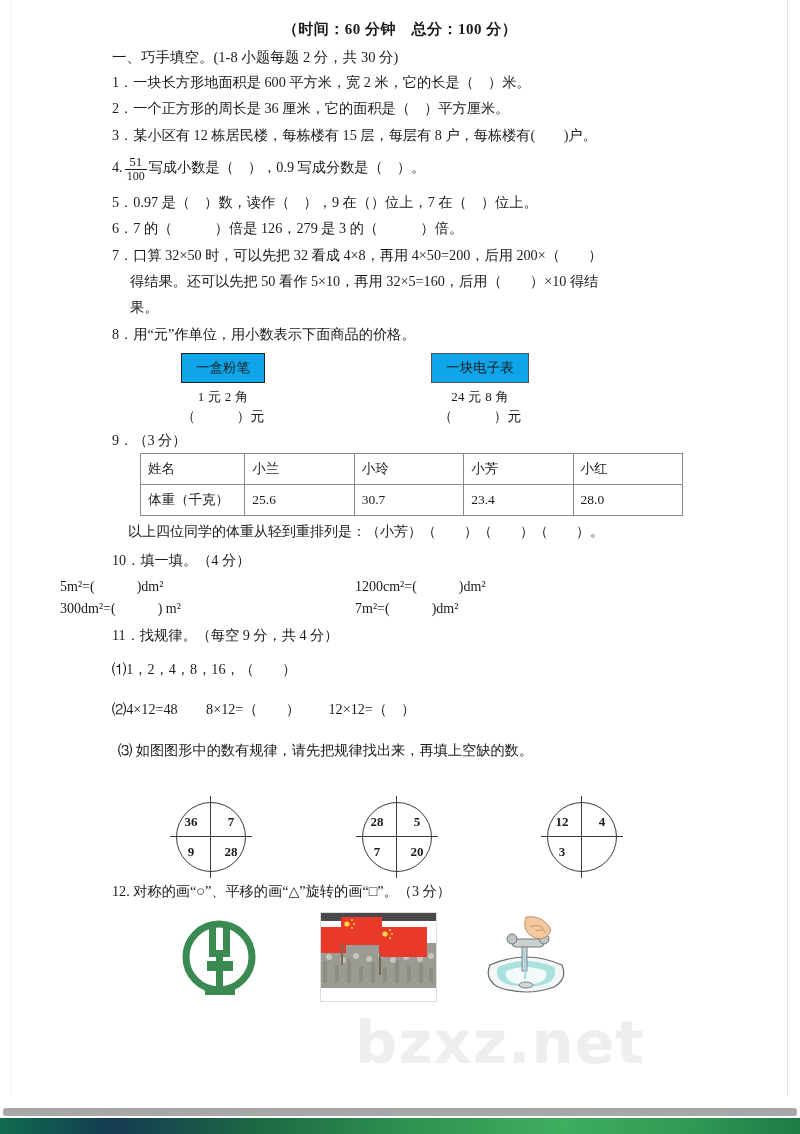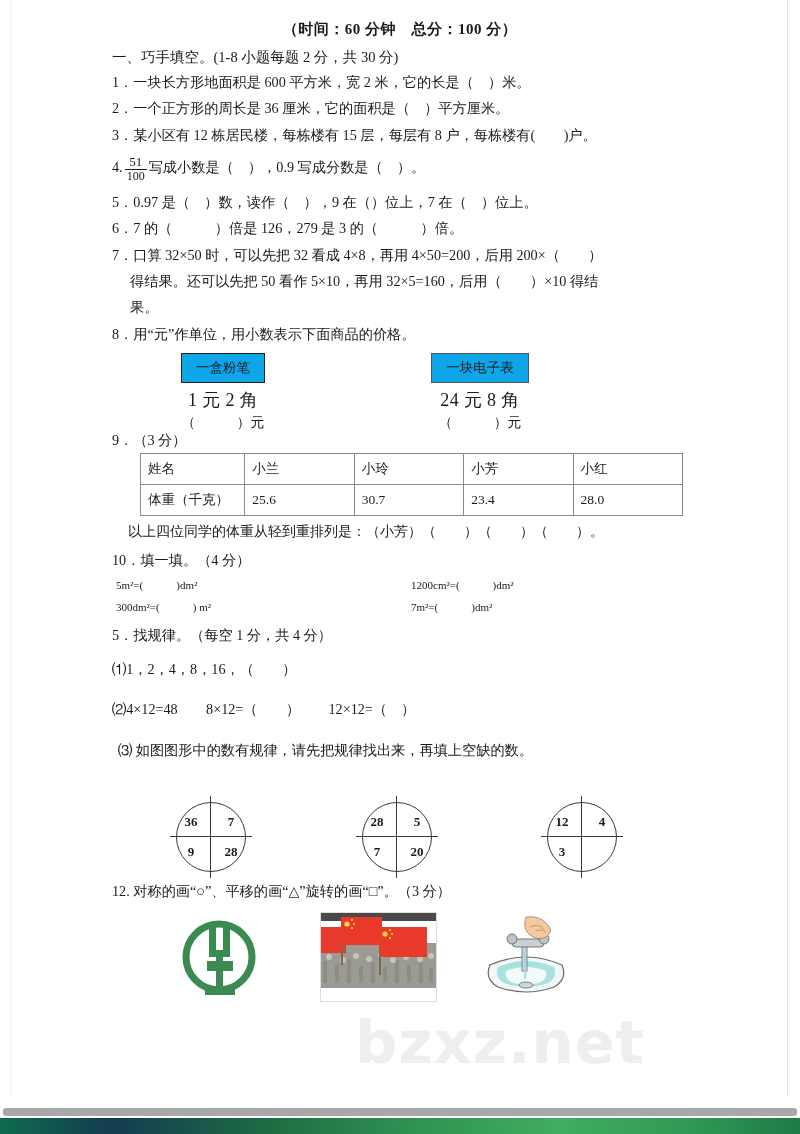--- a/index.html
+++ b/index.html
@@ -111,21 +111,21 @@
   .price-col.right { left: 380px; width: 200px; }
   .prod-box {
     display: inline-block;
     border: 1px solid #555;
     padding: 5px 14px;
     font-size: 13.5px;
     background: #0ea5e9;
   }
   .price-col.left .prod-box { border: 1.6px solid #222; }
   .price-line {
-    font-size: 18px;
+    font-size: 13px;
     margin-top: 5px;
     letter-spacing: 0.02em;
   }
   .price-blank {
     font-size: 13.8px;
     margin-top: 2px;
   }
   
   .tbl-wrap { margin: 2px 0 0 140px; }
   table.weights {
@@ -142,22 +142,22 @@
   table.weights td.c0 { width: 103px; }
   table.weights td.c { width: 110px; }
   .after-table {
     font-size: 14px;
     margin: 7px 0 0 128px;
   }
   
   .conv-row {
     position: relative;
     height: 22px;
-    margin-left: 116px;
-    font-size: 11px;
+    margin-left: 60px;
+    font-size: 14px;
   }
   .conv-row .c-left { position: absolute; left: 0; }
   .conv-row .c-right { position: absolute; left: 295px; }
   
   .circles {
     position: relative;
     height: 100px;
     margin-top: 14px;
   }
   .circ {
@@ -303,21 +303,21 @@
 
     <div class="conv-row" style="margin-top:6px;">
       <span class="c-left">5m²=(　　　)dm²</span>
       <span class="c-right">1200cm²=(　　　)dm²</span>
     </div>
     <div class="conv-row">
       <span class="c-left">300dm²=(　　　) m²</span>
       <span class="c-right">7m²=(　　　)dm²</span>
     </div>
 
-    <div class="q" style="margin-top:3px;">5．找规律。（每空 1 分，共 4 分）</div>
+    <div class="q" style="margin-top:3px;">11．找规律。（每空 9 分，共 4 分）</div>
     <div class="q" style="margin-top:13px;">⑴1，2，4，8，16，（　　）</div>
     <div class="q" style="margin-top:19px;">⑵4×12=48　　8×12=（　　）　　12×12=（　）</div>
     <div class="q" style="margin-top:20px;margin-left:118px;">⑶ 如图图形中的数有规律，请先把规律找出来，再填上空缺的数。</div>
 
     <div class="circles">
 
       <div class="circ" style="left:172px;">
         <div class="ring"></div>
         <div class="vline"></div>
         <div class="hline"></div>

